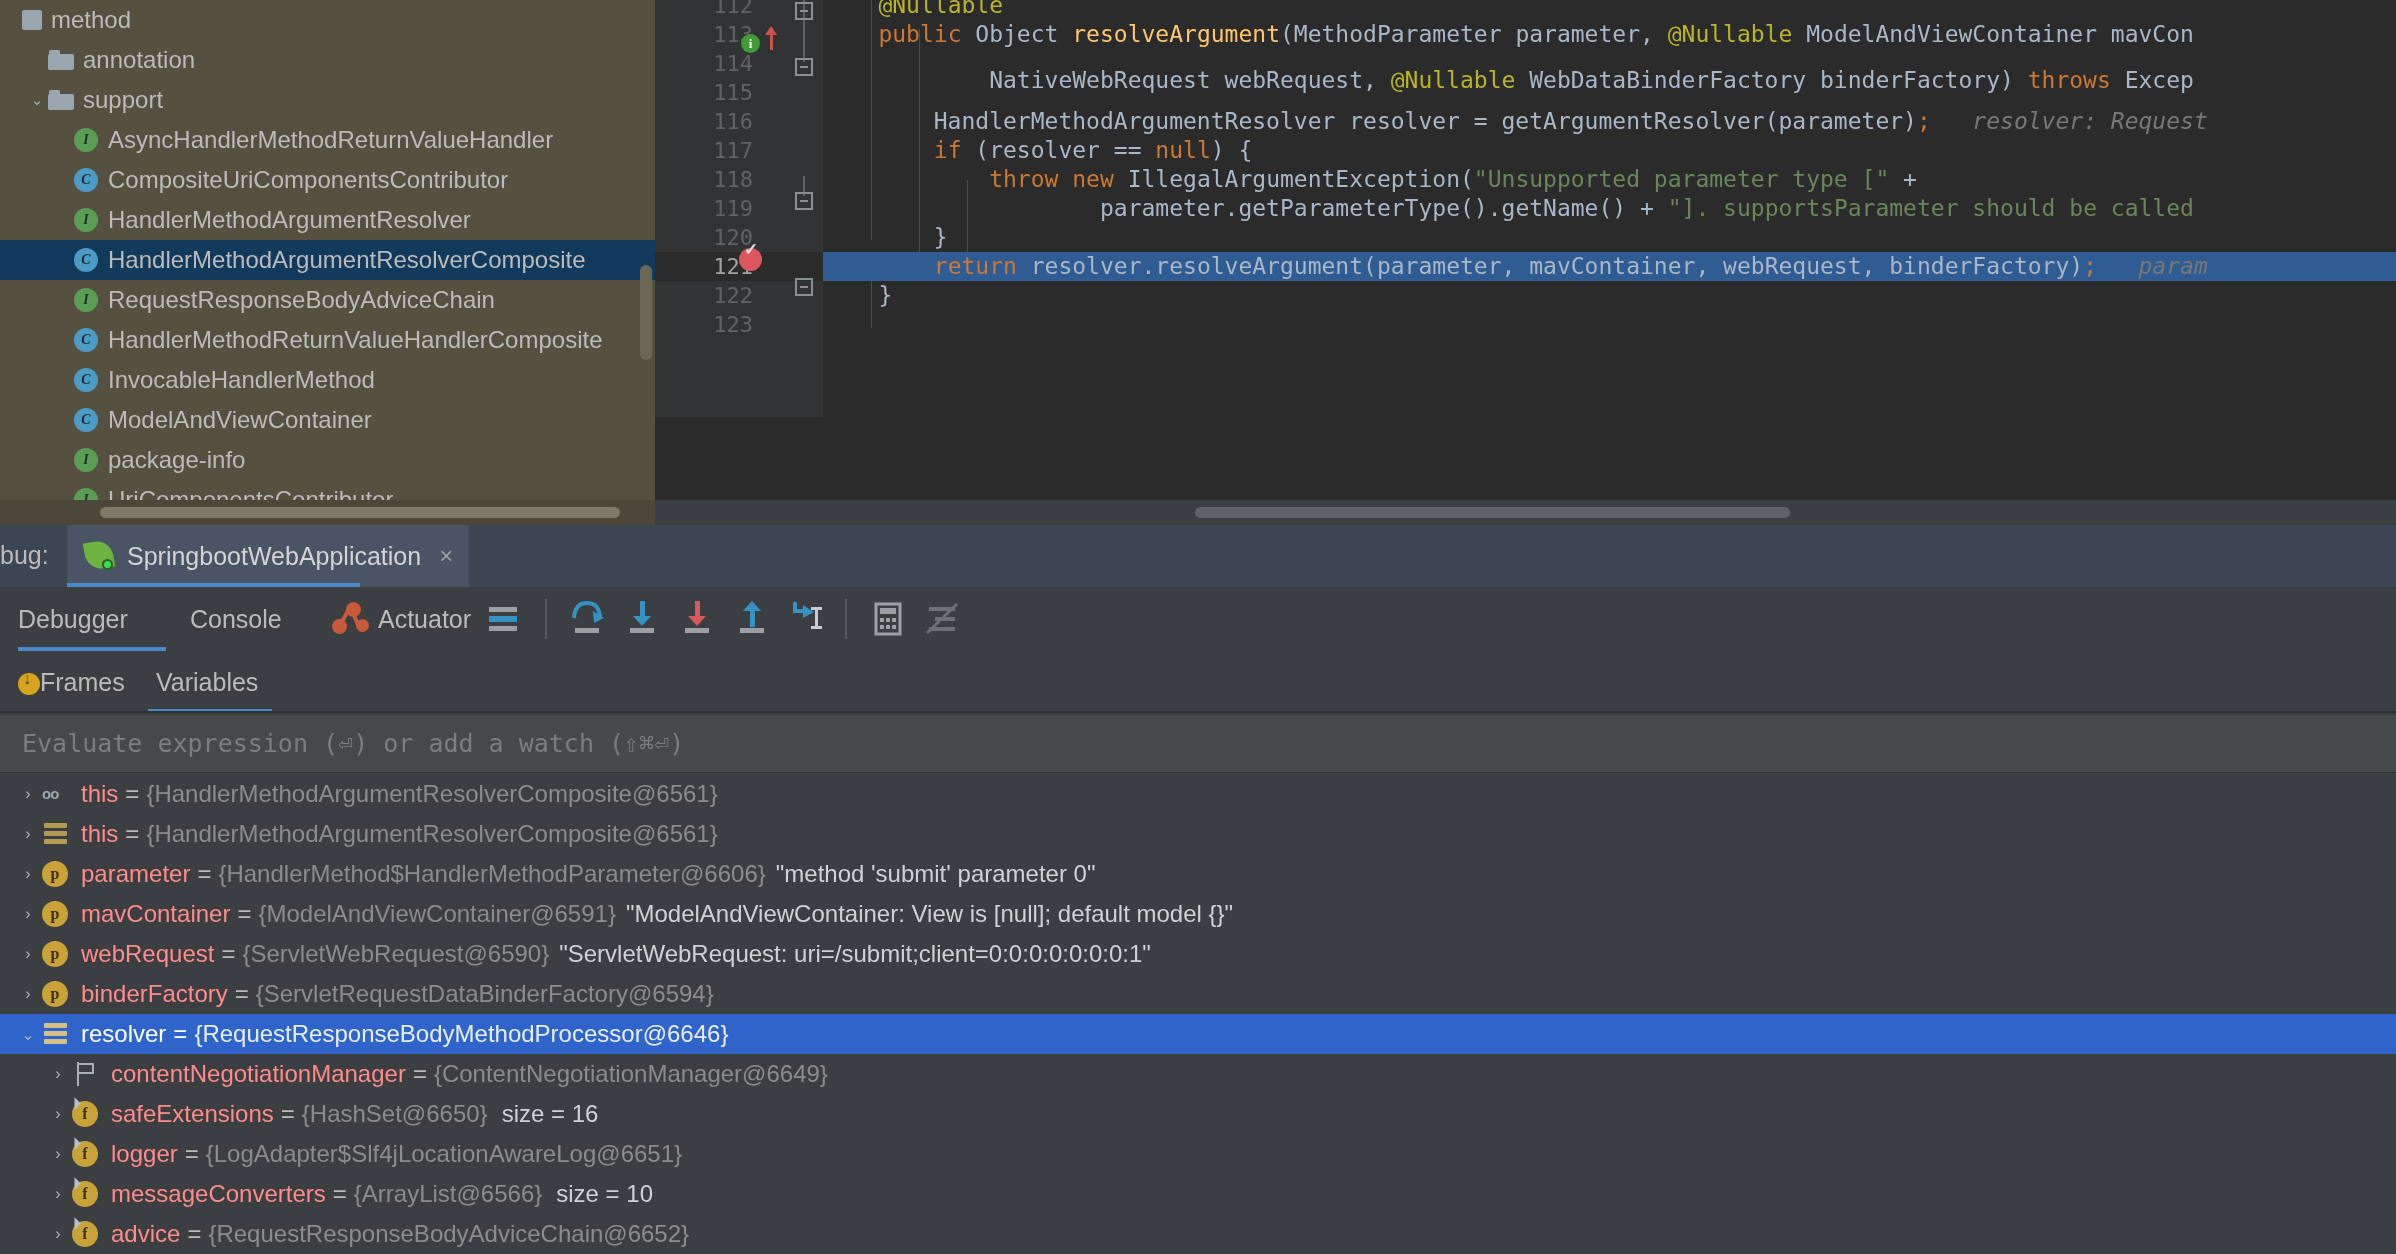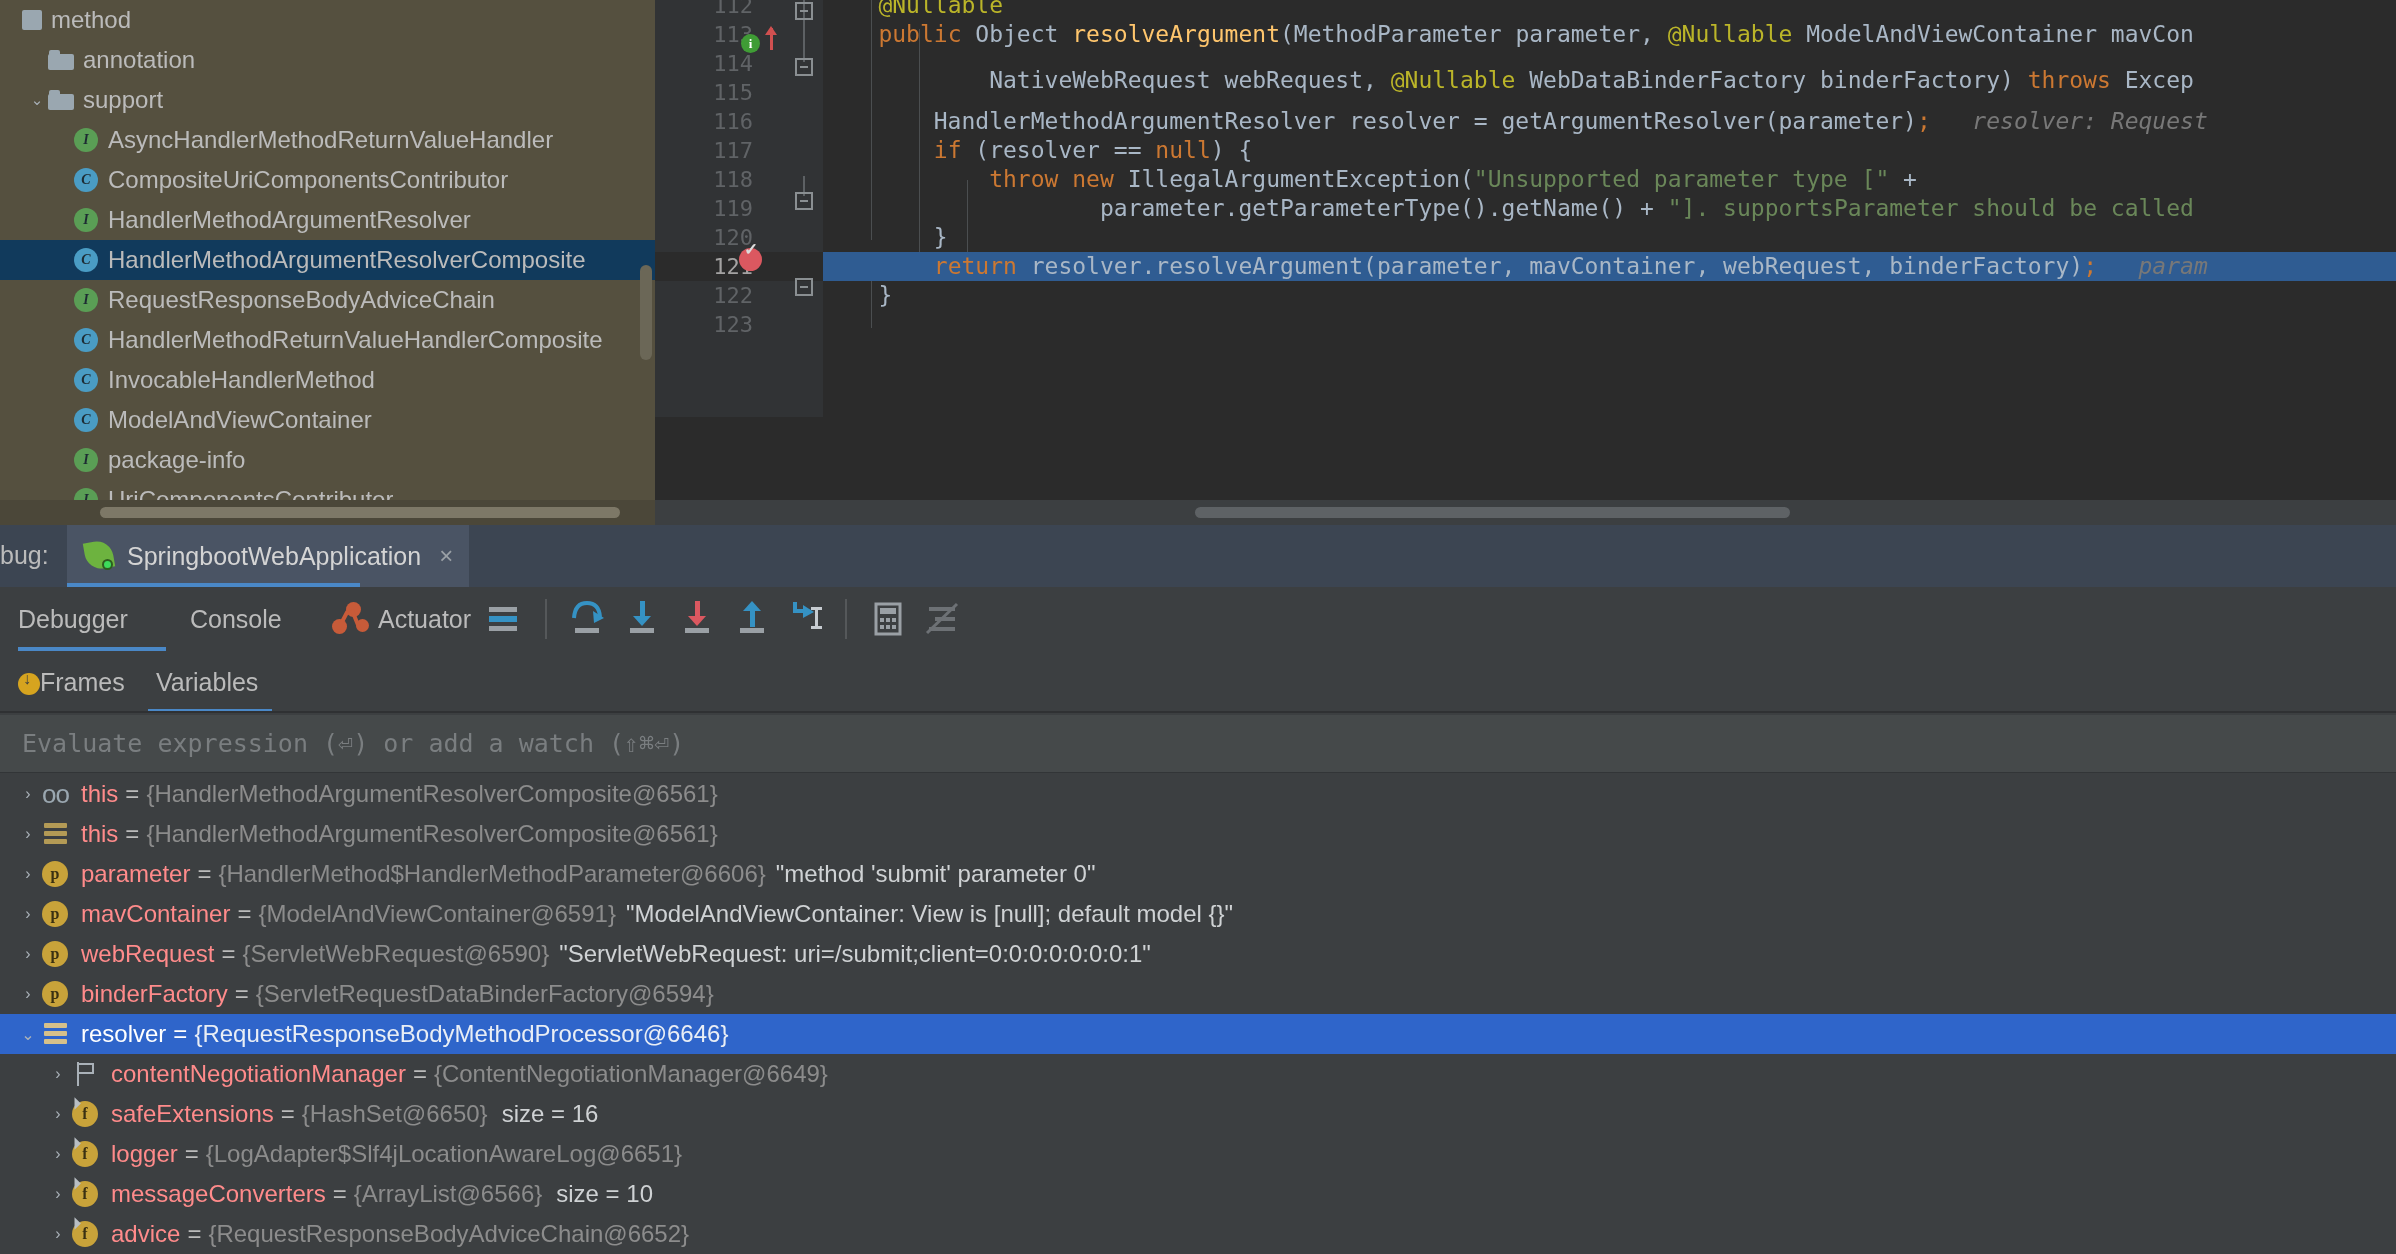--- a/index.html
+++ b/index.html
@@ -259,21 +259,21 @@
   .vrow.sel { background: #2f65ca; }
   .vchev {
     flex: 0 0 28px; width: 28px; text-align: center;
     color: #a9b1b8; font-size: 16px;
   }
   .vicon {
     flex: 0 0 28px; width: 28px; height: 28px; margin-right: 11px;
     position: relative;
   }
   
-  .ic-oo { color: #9aa7b0; font-size: 26px; font-weight: normal; line-height: 28px; letter-spacing: -1px;}
+  .ic-oo { color: #9aa7b0; font-size: 15px; font-weight: bold; line-height: 28px; letter-spacing: -1px;}
   
   .ic-stack { position: absolute; left: 2px; top: 3px; width: 23px; height: 22px; }
   .ic-stack i {
     position: absolute; left: 0; width: 23px; height: 5px; background: #b39a55;
     border-radius: 1px; display: block;
   }
   .vrow.sel .ic-stack i { background: #d6c08a; }
   
   .ic-p {
     width: 26px; height: 26px; border-radius: 50%; background: #c9a33a;

